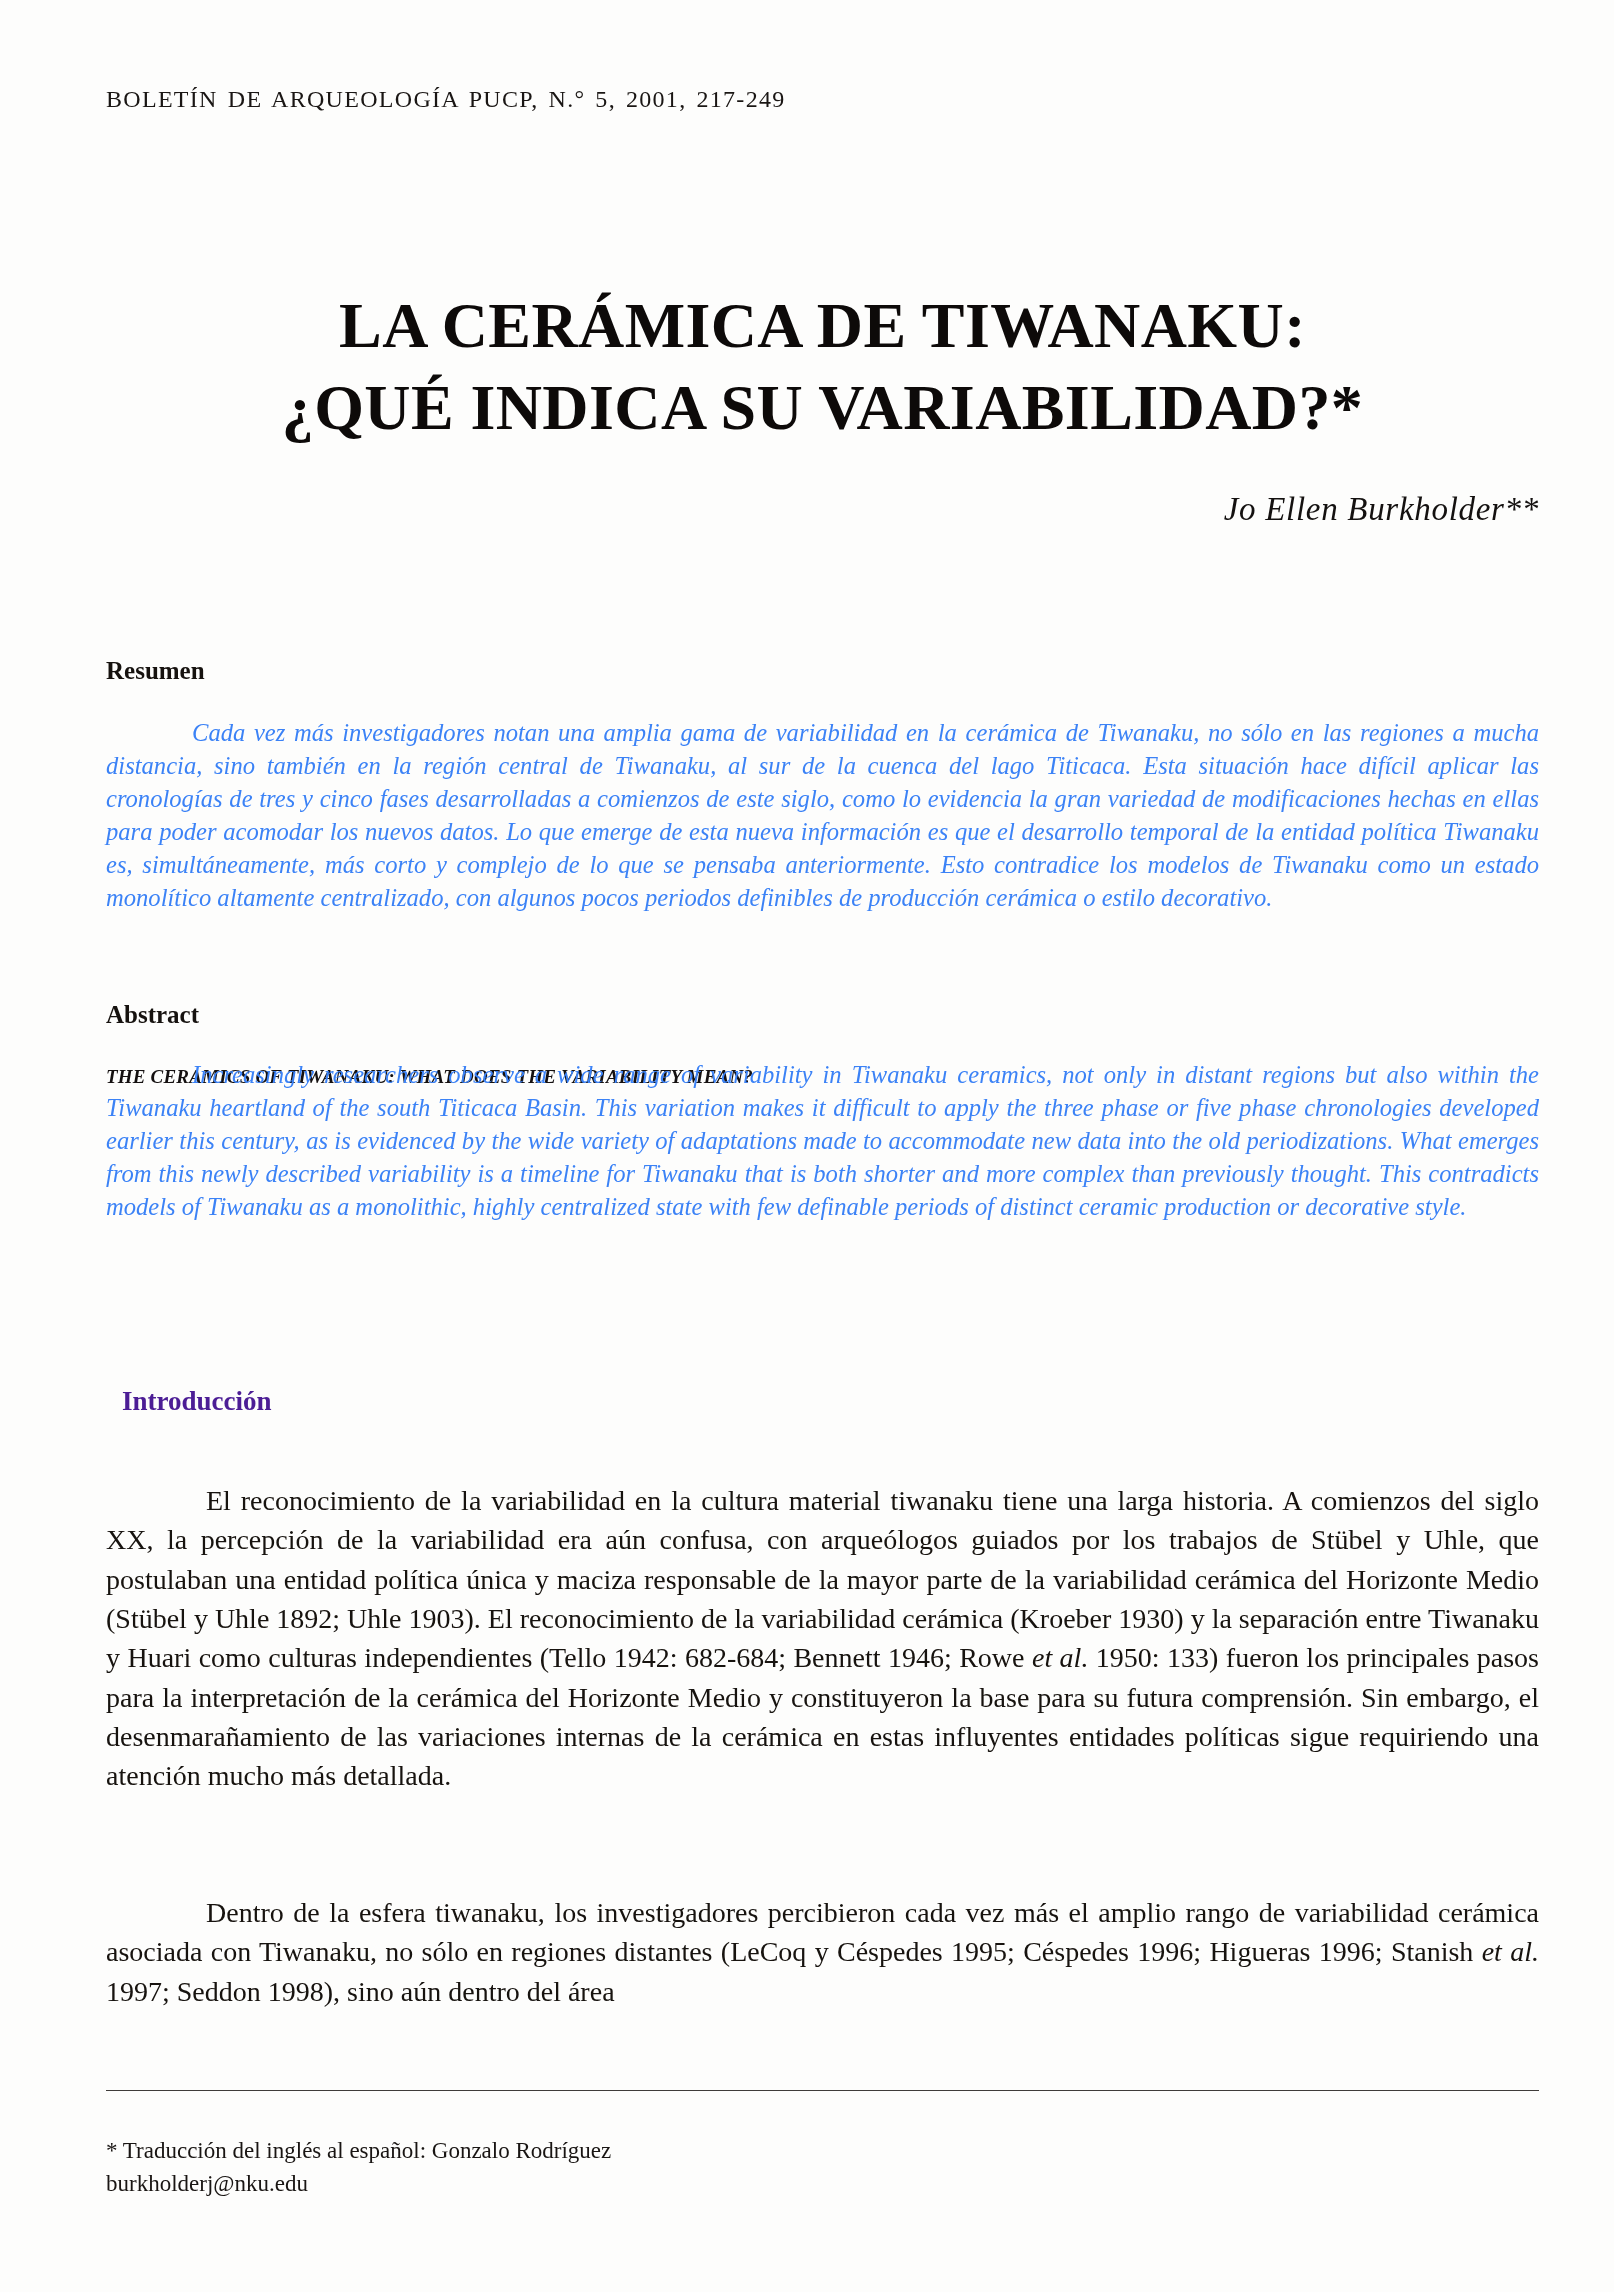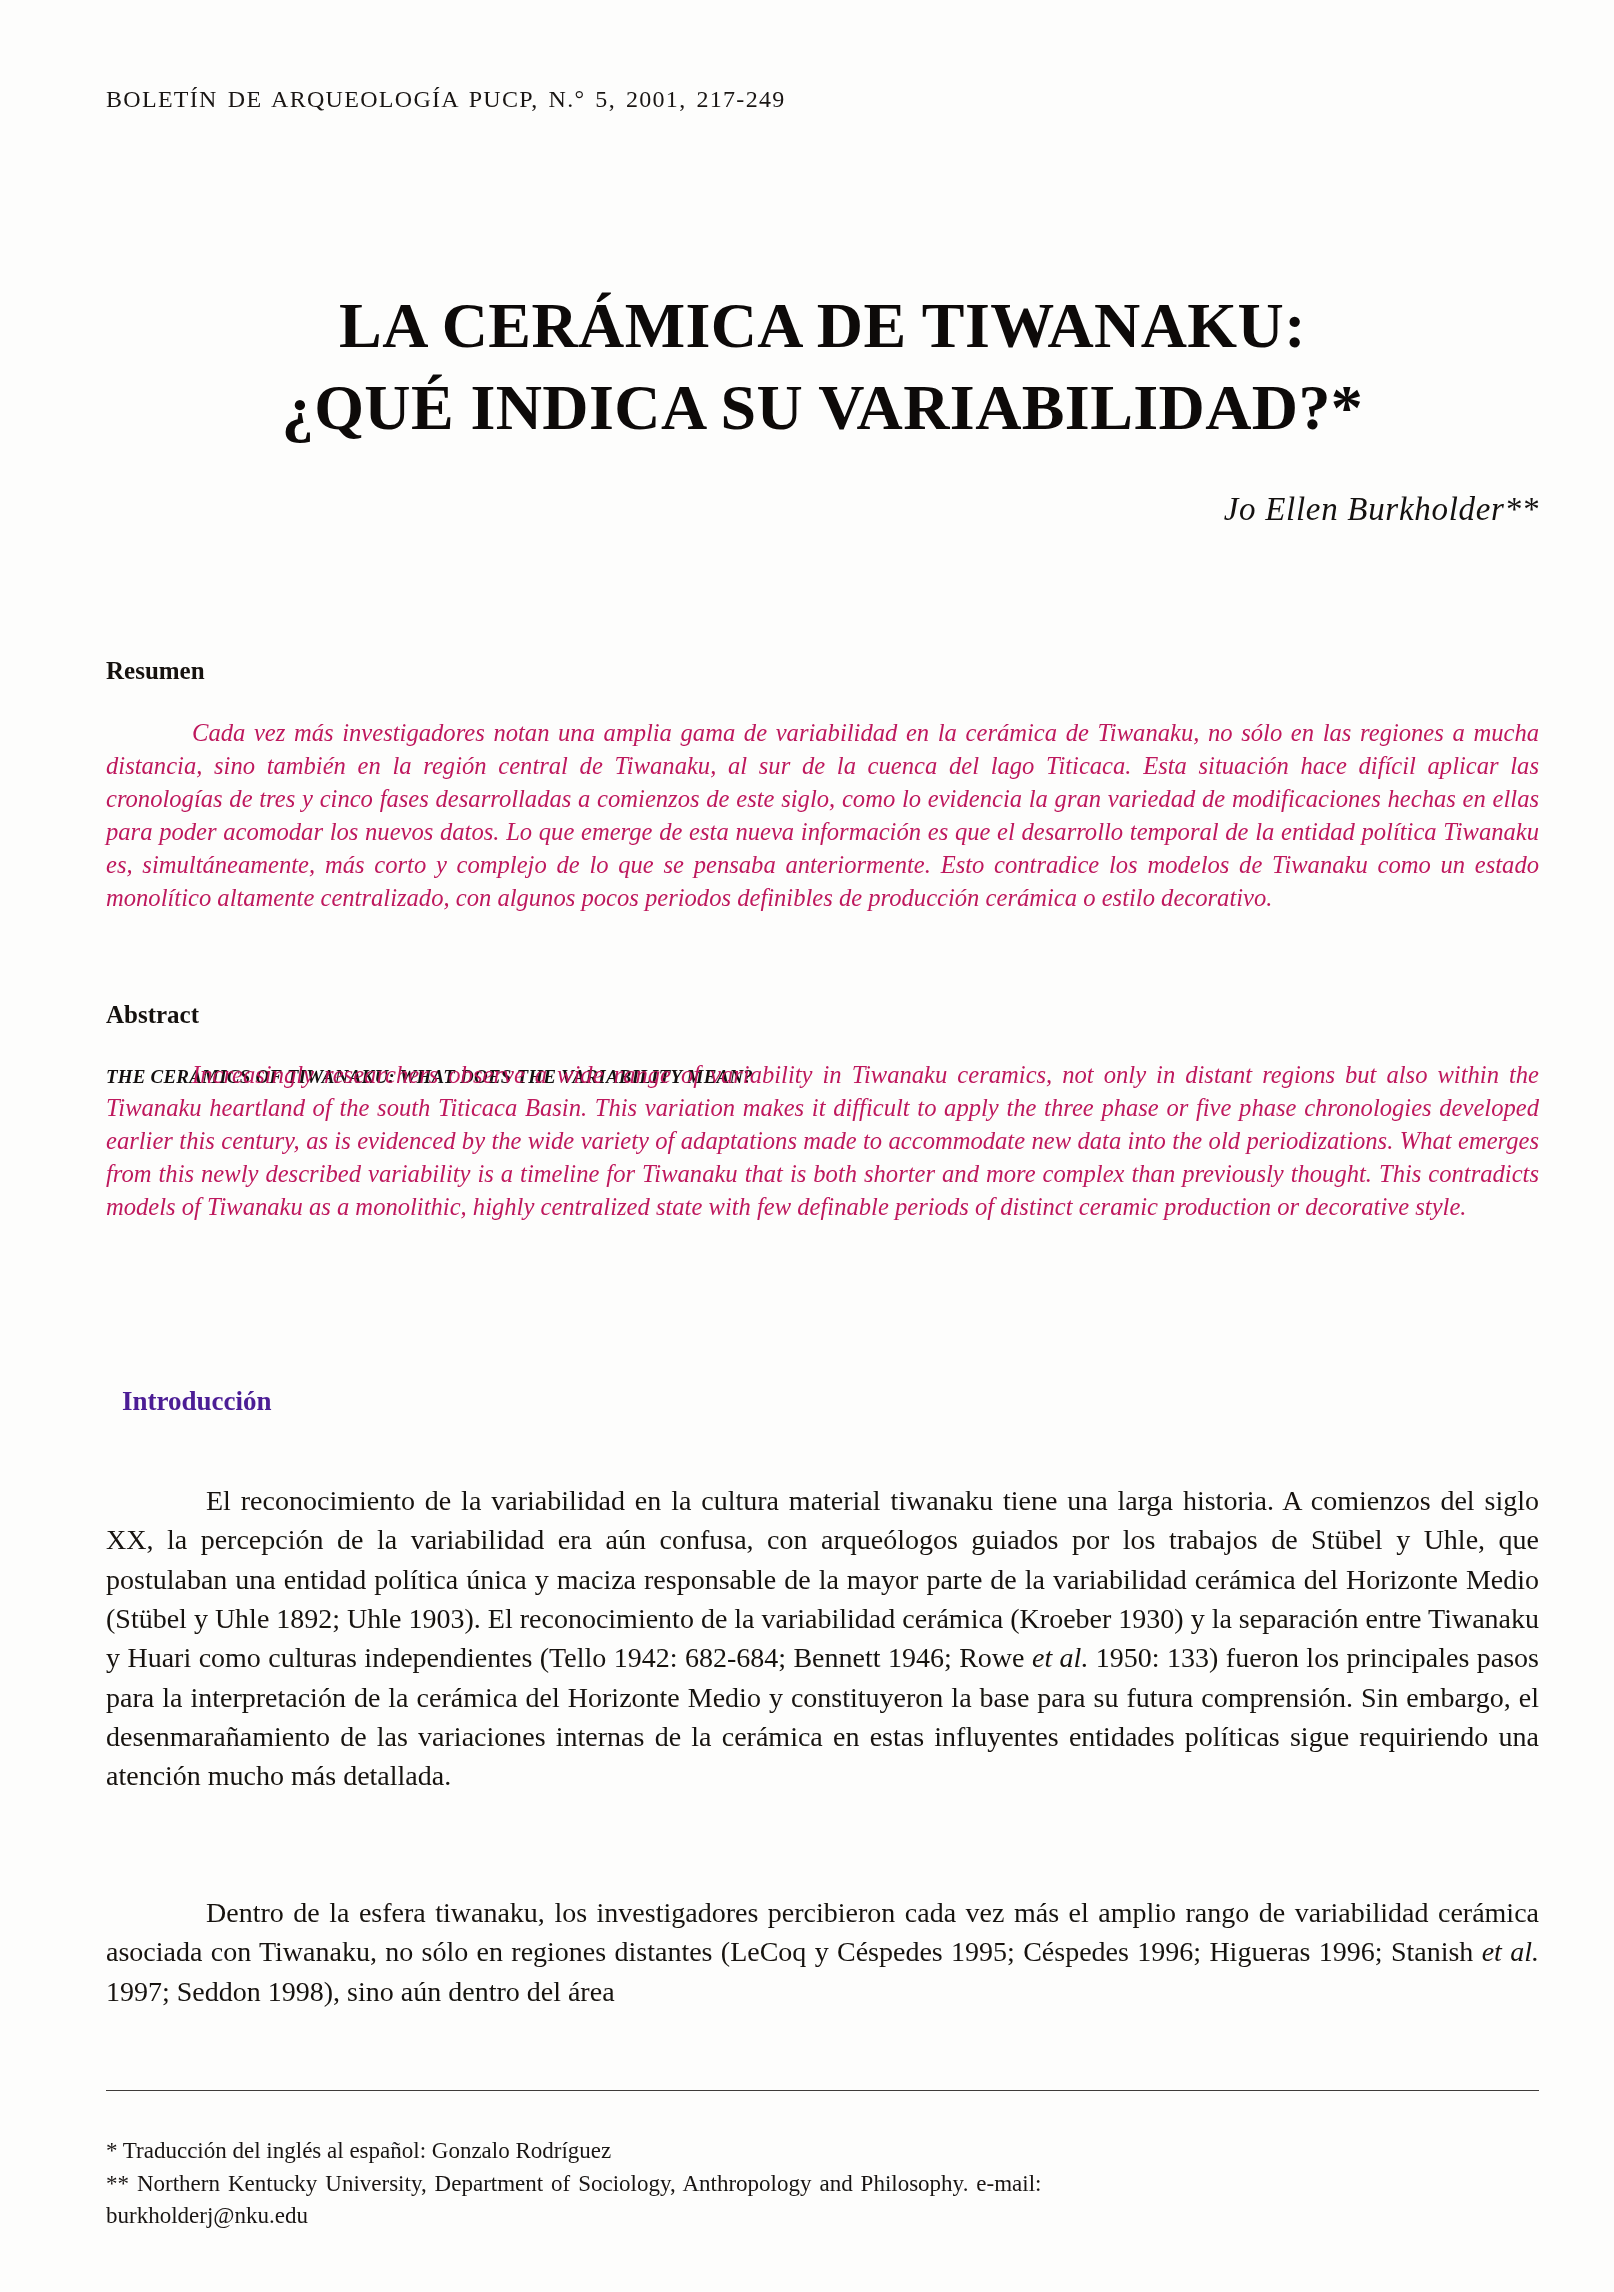--- a/index.html
+++ b/index.html
@@ -83,21 +83,21 @@
     letter-spacing: 0.2px;
     color: #141010;
   }
 
   .abs-body {
     font-size: 24.6px;
     font-style: italic;
     line-height: 1.345;
     text-align: justify;
     text-indent: 86px;
-    color: #be185d;
+    color: #3b82f6;
     hyphens: none;
   }
   .abs-es { top: 716px; }
   .abs-en { top: 1058px; }
 
   
   .sec-heading {
     top: 1386px;
     font-size: 27px;
     font-weight: 700;
@@ -167,18 +167,17 @@
   <div class="col sec-heading">Introducción</div>
 
   <div class="col body-text para-1">El reconocimiento de la variabilidad en la cultura material tiwanaku tiene una larga historia. A comienzos del siglo XX, la percepción de la variabilidad era aún confusa, con arqueólogos guiados por los trabajos de Stübel y Uhle, que postulaban una entidad política única y maciza responsable de la mayor parte de la variabilidad cerámica del Horizonte Medio (Stübel y Uhle 1892; Uhle 1903). El reconocimiento de la variabilidad cerámica (Kroeber 1930) y la separación entre Tiwanaku y Huari como culturas independientes (Tello 1942: 682-684; Bennett 1946; Rowe <i>et al.</i> 1950: 133) fueron los principales pasos para la interpretación de la cerámica del Horizonte Medio y constituyeron la base para su futura comprensión. Sin embargo, el desenmarañamiento de las variaciones internas de la cerámica en estas influyentes entidades políticas sigue requiriendo una atención mucho más detallada.</div>
 
   <div class="col body-text para-2">Dentro de la esfera tiwanaku, los investigadores percibieron cada vez más el amplio rango de variabilidad cerámica asociada con Tiwanaku, no sólo en regiones distantes (LeCoq y Céspedes 1995; Céspedes 1996; Higueras 1996; Stanish <i>et al.</i> 1997; Seddon 1998), sino aún dentro del área</div>
 
   <div class="foot-rule"></div>
 
   <div class="col footnotes">
     <span class="footnote-line">* Traducción del inglés al español: Gonzalo Rodríguez</span>
-    <span class="footnote-line fn-2">** Northern Kentucky University, Department of Sociology, Anthropology and Philosophy. e-mail:</span>
     <span class="footnote-line">burkholderj@nku.edu</span>
   </div>
 
 </div>
 
 
 </body></html>

